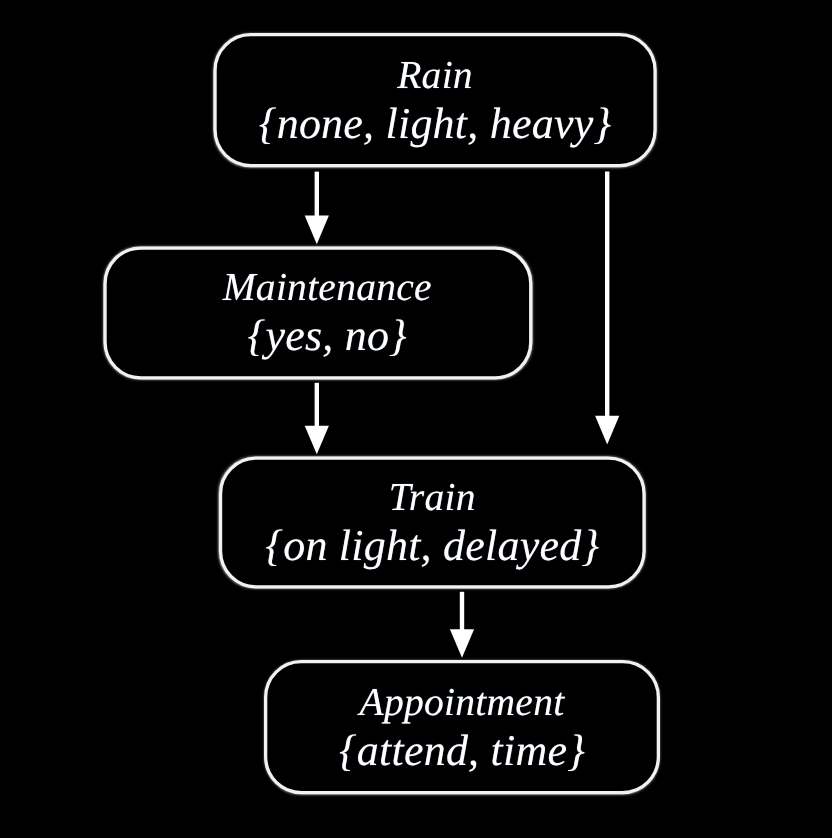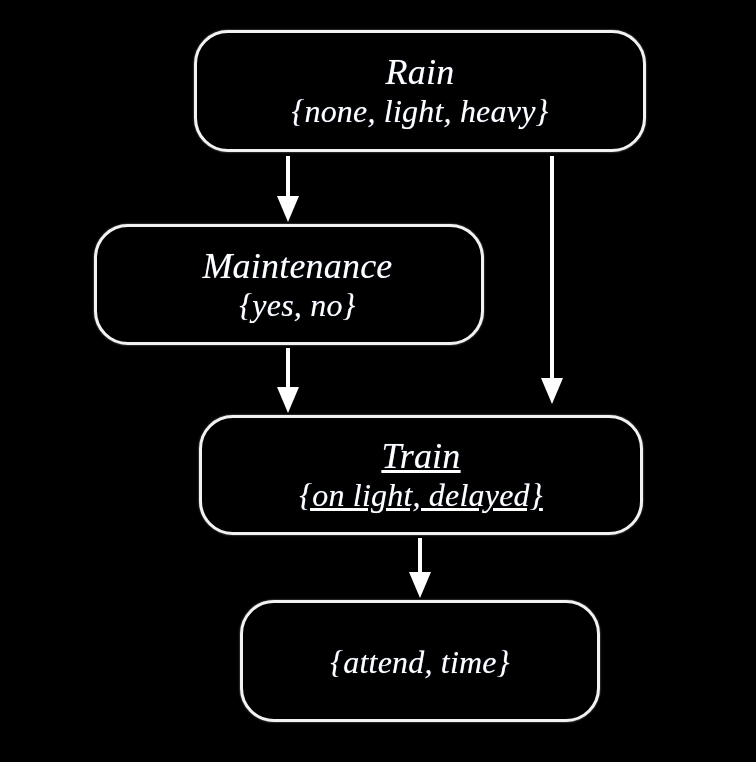--- a/index.html
+++ b/index.html
@@ -33,31 +33,31 @@
   }
   .node-title {
     font-style: italic;
     font-size: 36px;
     letter-spacing: 0.2px;
     white-space: nowrap;
     text-shadow: 0 0 1px rgba(160,190,255,0.65);
   }
   .node-states {
     font-style: italic;
-    font-size: 32px;
+    font-size: 40px;
     letter-spacing: 0.2px;
     white-space: nowrap;
     margin-top: 2px;
     text-shadow: 0 0 1px rgba(160,190,255,0.65);
   }
 
   
-  #node-rain        { left: 194px; top: 30px;  width: 452px; height: 122px; }
+  #node-rain        { left: 194px; top: 30px;  width: 403px; height: 122px; }
   #node-maintenance { left: 94px;  top: 224px; width: 390px; height: 121px; padding-left: 17px; }
-  #node-train       { left: 199px; top: 415px; width: 444px; height: 120px; text-decoration: underline; }
+  #node-train       { left: 199px; top: 415px; width: 388px; height: 120px; }
   #node-appointment { left: 240px; top: 600px; width: 360px; height: 122px; }
 
   .edge {
     position: absolute;
     overflow: visible;
   }
   .edge line {
     stroke: #ffffff;
     stroke-width: 4;
   }
@@ -99,16 +99,17 @@
     <div class="node-title">Maintenance</div>
     <div class="node-states">{yes, no}</div>
   </div>
 
   <div class="node" id="node-train">
     <div class="node-title">Train</div>
     <div class="node-states">{on light, delayed}</div>
   </div>
 
   <div class="node" id="node-appointment">
+    <div class="node-title">Appointment</div>
     <div class="node-states">{attend, time}</div>
   </div>
 
 </div>
 
 </body></html>

